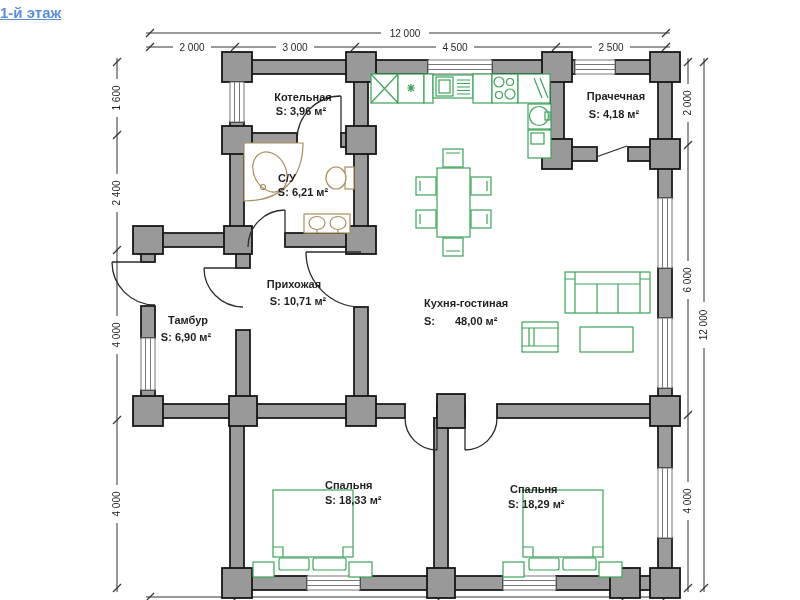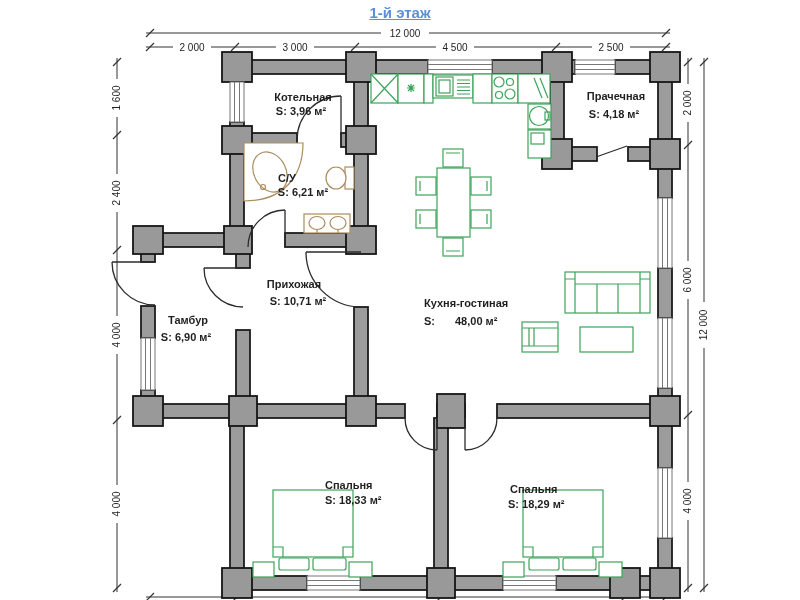--- a/index.html
+++ b/index.html
@@ -1,17 +1,17 @@
 <!DOCTYPE html>
 <html><head>
 <meta charset="utf-8">
 <style>
   html,body{margin:0;padding:0;background:#fff;width:800px;height:600px;overflow:hidden;
     font-family:"Liberation Sans",sans-serif;}
-  #plan-title{position:absolute;left:0;top:4px;width:800px;text-align:center;
+  #plan-title{position:absolute;left:0;top:4px;width:800px;
     font:700 15px "Liberation Sans",sans-serif;color:#5c8fd6;}
   #plan-title span{text-decoration:underline;}
   svg{position:absolute;left:0;top:0;}
   text{font-family:"Liberation Sans",sans-serif;}
   .dim{font-size:10px;fill:#1f1f1f;}
   .lbl{font-size:11px;font-weight:700;fill:#1f1f1f;}
   .wall{fill:#9c9c9c;stroke:#1c1c1c;stroke-width:1.8;}
   .junc{fill:#999999;stroke:#161616;stroke-width:1.8;}
   .win{fill:#ffffff;stroke:#777777;stroke-width:1;}
   .winl{stroke:#777777;stroke-width:1;fill:none;}

